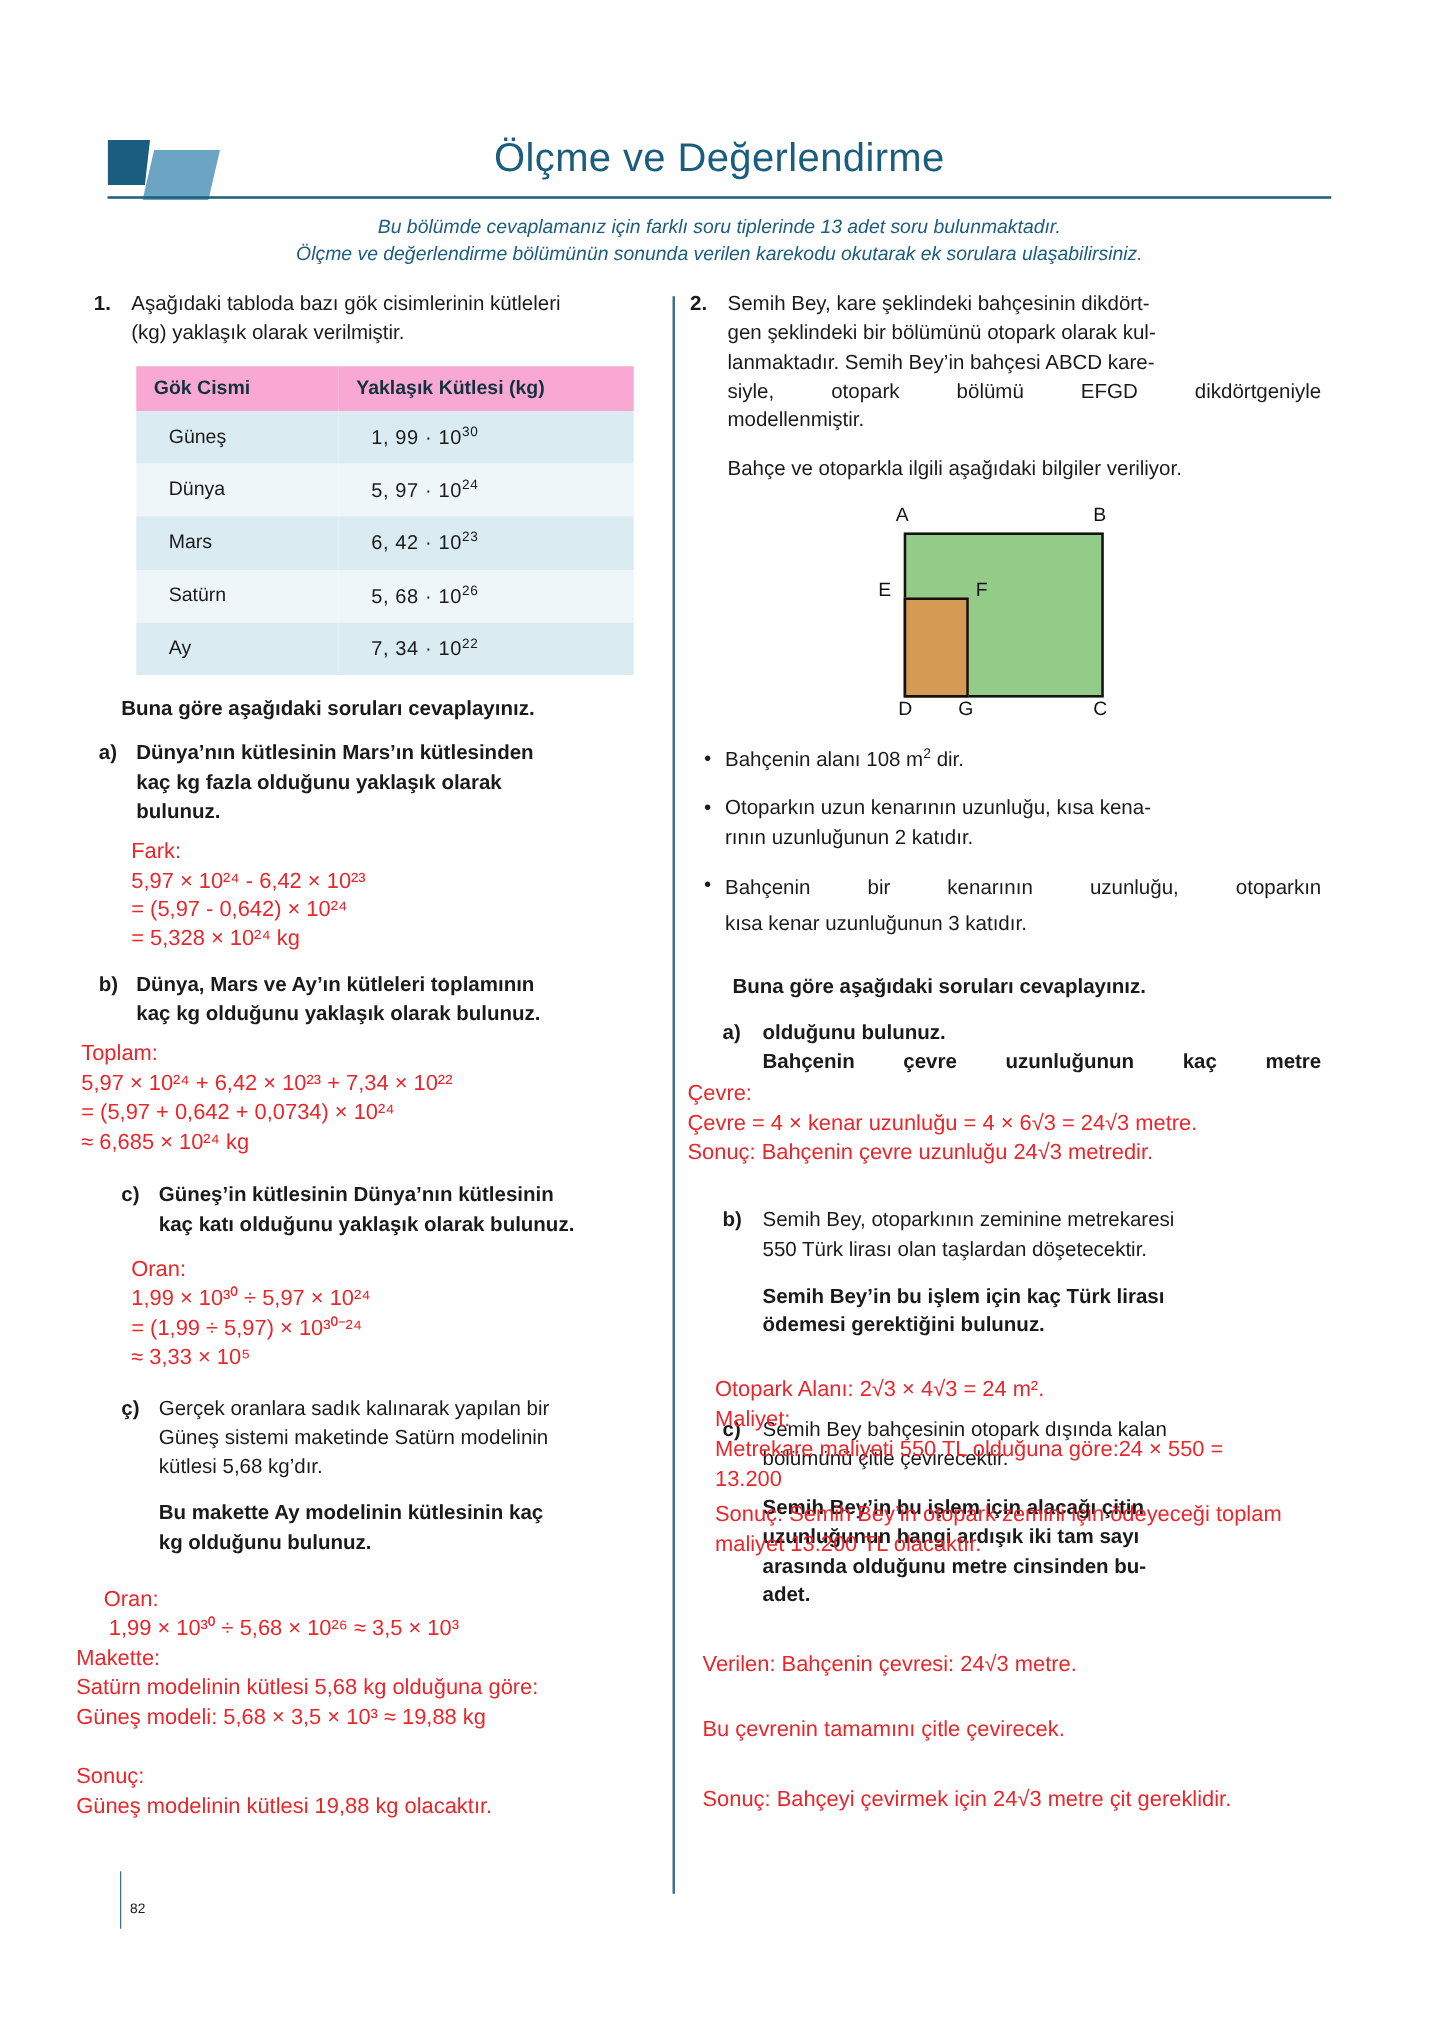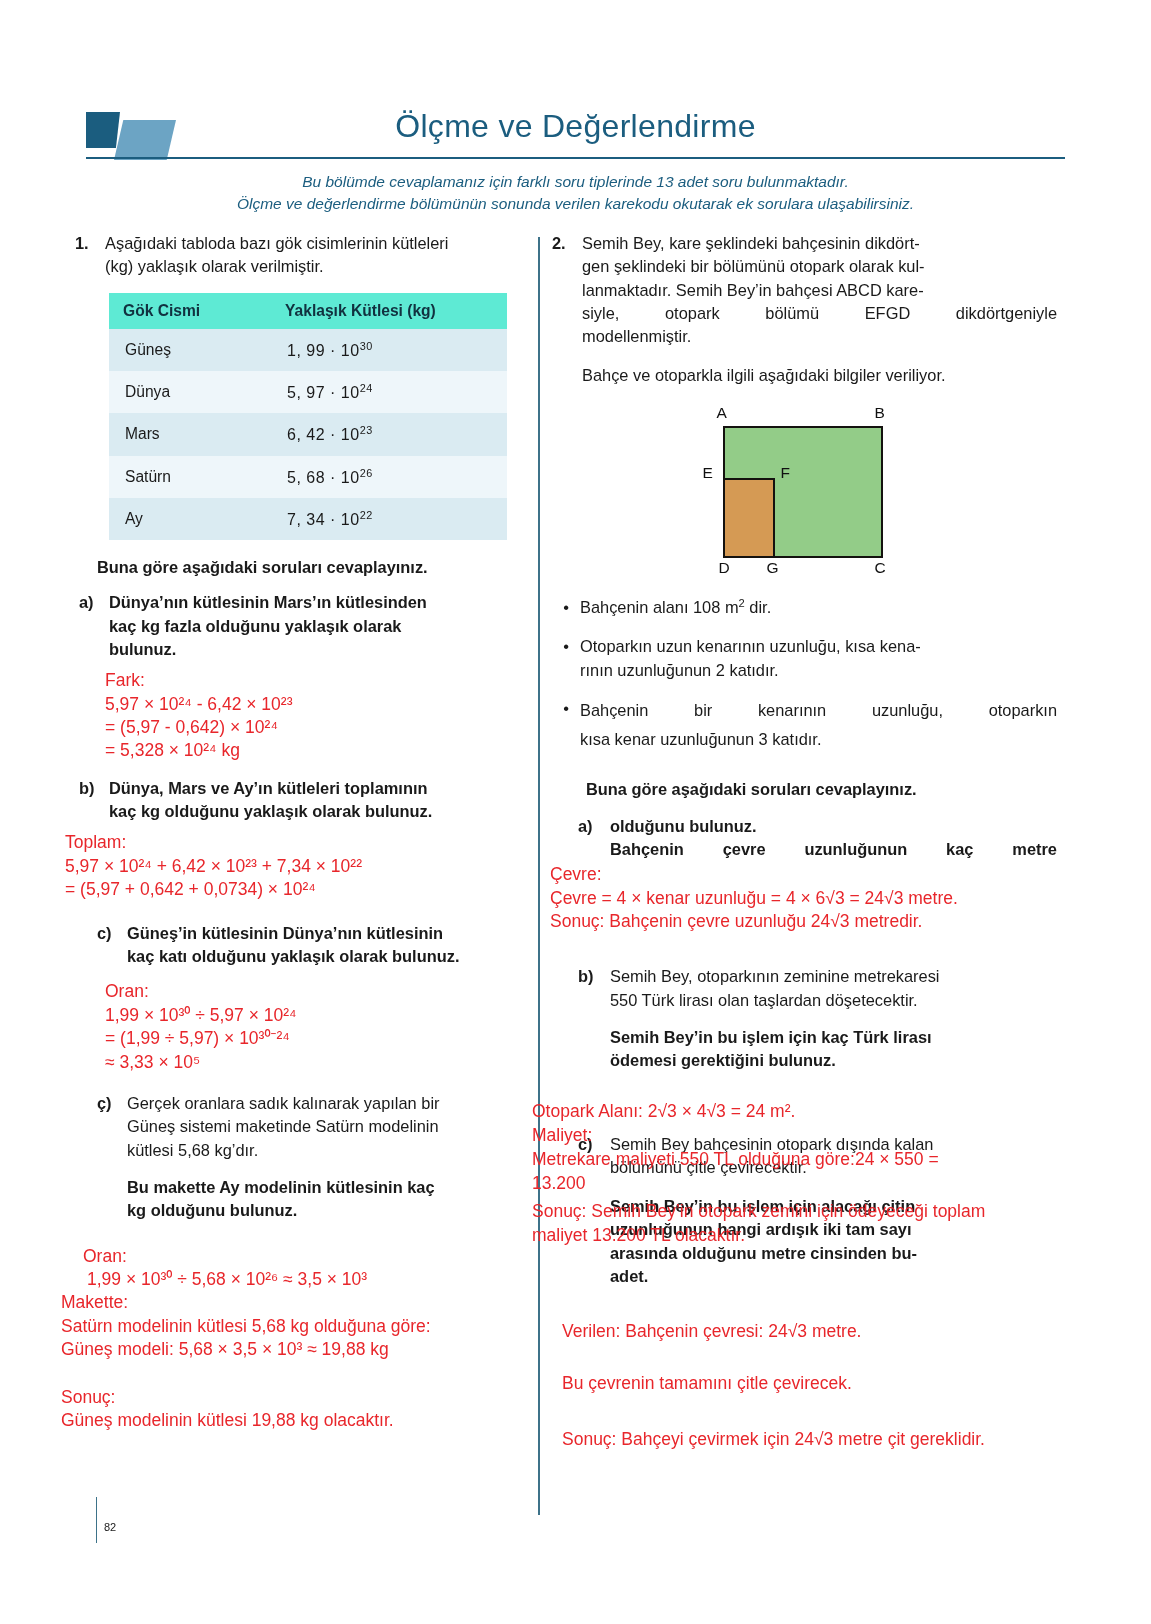--- a/index.html
+++ b/index.html
@@ -65,24 +65,24 @@
   .sub-label { width: 34px; flex: none; font-weight: bold; padding-left: 4px;}
   .sub-body { flex: 1; }
   .sub-body.jt { text-align: justify; }
   .bold { font-weight: bold; }
 
   .lead { font-weight: bold; font-size: 16.4px; margin-top: 18px; padding-left: 22px; }
 
   
   .tbl { margin-top: 14px; margin-left: 34px; width: 398px; border-collapse: collapse; }
   .tbl th {
-    background: #5eead4; color: #11313f; font-size: 15.6px; font-weight: bold;
+    background: #f9a8d4; color: #11313f; font-size: 15.6px; font-weight: bold;
     text-align: left; padding: 9px 14px;
   }
-  .tbl td { padding: 11px 16px; font-size: 15.6px; height: 39px; vertical-align: middle; }
+  .tbl td { padding: 11px 26px; font-size: 15.6px; height: 39px; vertical-align: middle; }
   .tbl tr:nth-child(odd) td  { background: #eef6fa; }
   .tbl tr:nth-child(even) td { background: #daebf2; }
   .tbl th:first-child, .tbl td:first-child { width: 162px; }
   .tbl td.val { font-size: 16px; letter-spacing: 0.5px; }
   sup { font-size: 0.68em; vertical-align: super; }
 
   
   .ans {
     color: #e8262b;
     font-size: 17.5px;
@@ -112,21 +112,21 @@
   .fl-C { left: 180px; top: 157px; }
 
   
   .bullets { margin-top: 18px; font-size: 16.4px; line-height: 1.48; }
   .bl { display: flex; margin-top: 14px; }
   .bl-dot { width: 28px; flex: none; text-align: center; }
   .bl-txt { flex: 1; text-align: justify; }
   .bl-txt.loose { line-height: 1.75; }
 
   
-  .overlay { position: absolute; color: #e8262b; font-size: 17.5px; line-height: 1.33; white-space: nowrap; }
+  .overlay { position: absolute; color: #e8262b; font-size: 17.5px; line-height: 1.33; white-space: nowrap; margin-left: 40px; }
 </style>
 </head>
 <body>
 
 <div class="header">
   <div class="logo-wrap">
     <div class="logo-dark"></div>
     <div class="logo-light"></div>
   </div>
   <div class="page-heading">Ölçme ve Değerlendirme</div>
@@ -199,20 +199,21 @@
     <div class="sub-label">b)</div>
     <div class="sub-body bold">
       <div>Dünya, Mars ve Ay’ın kütleleri toplamının</div>
       <div>kaç kg olduğunu yaklaşık olarak  bulunuz.</div>
     </div>
   </div>
   <div class="ans" style="margin-left:-10px">
     <div>Toplam:</div>
     <div>5,97 × 10²⁴ + 6,42 × 10²³ + 7,34 × 10²²</div>
     <div>= (5,97 + 0,642 + 0,0734) × 10²⁴</div>
+    <div>≈ 6,685 × 10²⁴ kg</div>
   </div>
 
   <div class="sub" style="margin-top:20px">
     <div class="sub-label" style="padding-left:22px;width:52px">c)</div>
     <div class="sub-body bold">
       <div>Güneş’in kütlesinin Dünya’nın kütlesinin</div>
       <div>kaç katı olduğunu yaklaşık olarak bulunuz.</div>
     </div>
   </div>
   <div class="ans" style="margin-left:30px;margin-top:12px">

